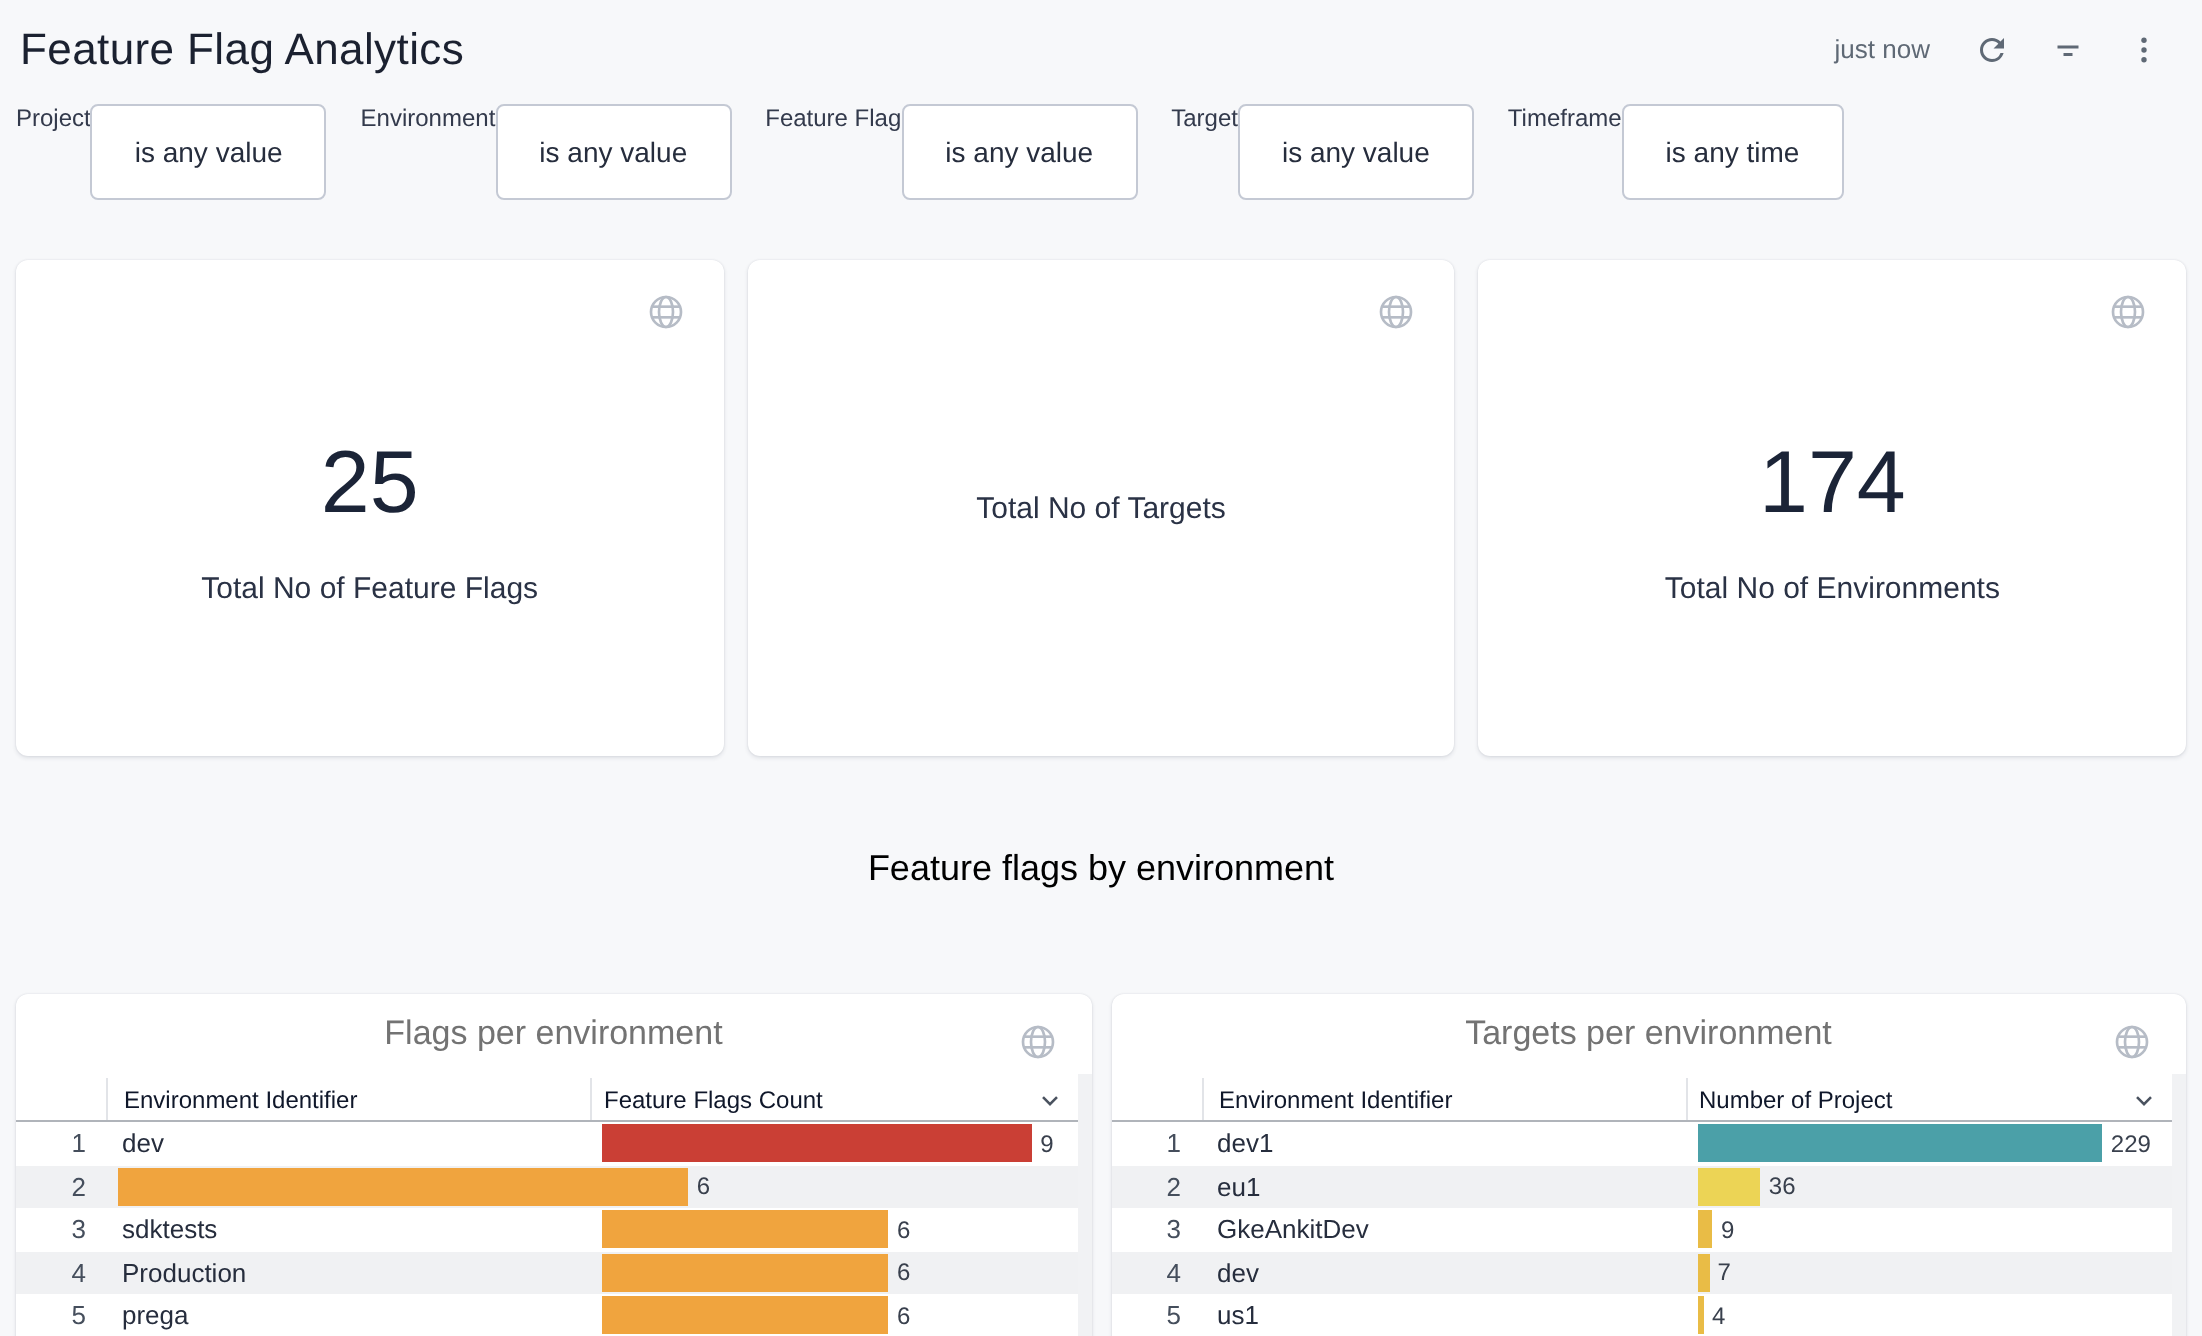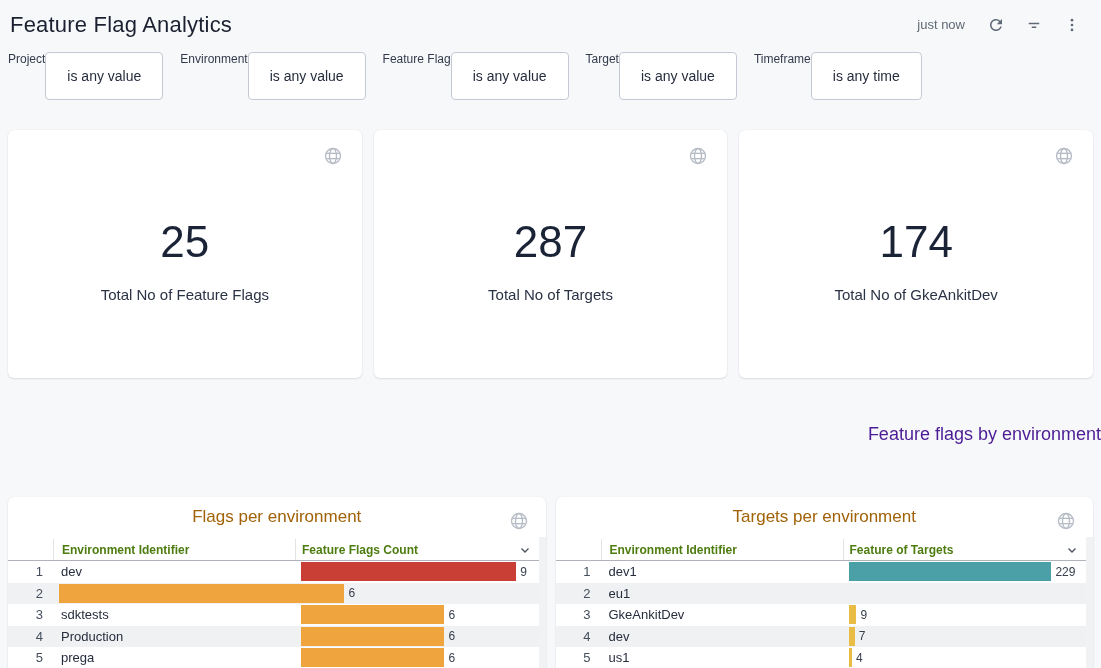--- a/index.html
+++ b/index.html
@@ -28,30 +28,30 @@
   .stats-row { display: flex; gap: 12px; padding: 0 8px; }
   .stat-card {
     flex: 1; background: #fff; border-radius: 6px; height: 248px; position: relative;
     box-shadow: 0 1px 2px rgba(40,50,70,.12), 0 0 1px rgba(40,50,70,.12);
     display: flex; flex-direction: column; align-items: center; justify-content: center; gap: 22px;
   }
   .stat-value { font-size: 44px; color: #1b2437; line-height: 1; margin-top: 14px; }
   .stat-label { font-size: 15px; color: #2a3245; }
   .card-globe { position: absolute; top: 11px; right: 14px; }
   
-  .section-title { text-align: right; font-size: 18px; font-weight: 500; color: #4c1d95; margin: 44px 0 50px; line-height: 25px; }
+  .section-title { text-align: center; font-size: 18px; font-weight: 500; color: #000000; margin: 44px 0 50px; line-height: 25px; }
   
   .tables-row { display: flex; gap: 10px; padding: 0 8px; }
   .table-card {
     flex: 1; background: #fff; border-radius: 6px 6px 0 0; position: relative;
     box-shadow: 0 1px 2px rgba(40,50,70,.12), 0 0 1px rgba(40,50,70,.12);
     padding-top: 10px; height: 200px; overflow: hidden;
   }
-  .table-title { text-align: center; font-size: 17px; font-weight: 400; color: #a16207; margin-bottom: 12px; }
-  .thead { display: flex; height: 22px; align-items: center; border-bottom: 1px solid #b0b4ba; font-weight: bold; font-size: 12px; color: #4d7c0f; position: relative; }
+  .table-title { text-align: center; font-size: 17px; font-weight: 400; color: #737373; margin-bottom: 12px; }
+  .thead { display: flex; height: 22px; align-items: center; border-bottom: 1px solid #b0b4ba; font-weight: normal; font-size: 12px; color: #0f172a; position: relative; }
   .col-num { width: 45px; flex: none; height: 100%; }
   .col-env { width: 242px; flex: none; border-left: 1px solid #e2e4e8; padding-left: 8px; height: 100%; display: flex; align-items: center; }
   .col-bar { flex: 1; border-left: 1px solid #e2e4e8; padding-left: 6px; height: 100%; display: flex; align-items: center; }
   .sort-chevron { position: absolute; right: 14px; top: 4px; }
   .trow { display: flex; height: 21.5px; align-items: stretch; font-size: 13px; color: #262d3d; }
   .trow:nth-child(even) { background: #f0f1f3; }
   .cell-num { width: 45px; flex: none; text-align: right; padding-right: 10px; color: #454e5c; display: flex; align-items: center; justify-content: flex-end; }
   .cell-env { width: 242px; flex: none; padding-left: 8px; display: flex; align-items: center; }
   .cell-bar { flex: 1; padding-left: 6px; display: flex; align-items: center; }
   .bar { height: 19px; flex: none; }
@@ -131,34 +131,33 @@
   </div>
   <div class="stat-card">
     <span class="card-globe icon-btn">
       <svg width="20" height="20" viewBox="0 0 24 24" fill="none" stroke="#b6bcc6" stroke-width="1.6">
         <circle cx="12" cy="12" r="9"></circle>
           <ellipse cx="12" cy="12" rx="4.2" ry="9"></ellipse>
         <line x1="4" y1="8.8" x2="20" y2="8.8"></line>
           <line x1="4" y1="15.2" x2="20" y2="15.2"></line>
       </svg>
     </span>
-    <div class="stat-value">287</div>
     <div class="stat-label">Total No of Targets</div>
   </div>
   <div class="stat-card">
     <span class="card-globe icon-btn">
       <svg width="20" height="20" viewBox="0 0 24 24" fill="none" stroke="#b6bcc6" stroke-width="1.6">
         <circle cx="12" cy="12" r="9"></circle>
           <ellipse cx="12" cy="12" rx="4.2" ry="9"></ellipse>
         <line x1="4" y1="8.8" x2="20" y2="8.8"></line>
           <line x1="4" y1="15.2" x2="20" y2="15.2"></line>
       </svg>
     </span>
     <div class="stat-value">174</div>
-    <div class="stat-label">Total No of GkeAnkitDev</div>
+    <div class="stat-label">Total No of Environments</div>
   </div>
 </div>
 
 <div class="section-title">Feature flags by environment</div>
 
 <div class="tables-row">
 
   <div class="table-card">
     <span class="card-globe icon-btn" style="top:9px;right:12px">
       <svg width="20" height="20" viewBox="0 0 24 24" fill="none" stroke="#b6bcc6" stroke-width="1.6">
@@ -241,41 +240,45 @@
           <line x1="4" y1="15.2" x2="20" y2="15.2"></line>
       </svg>
     </span>
     <div class="table-title">Targets per environment</div>
     <div class="thead">
       <div class="col-num"></div>
       <div class="col-env">
           <span>Environment Identifier</span>
         </div>
       <div class="col-bar">
-          <span>Feature of Targets</span>
+          <span>Number of Project</span>
         </div>
       <span class="sort-chevron">
         <svg width="14" height="14" viewBox="0 0 24 24" fill="none" stroke="#4a525f" stroke-width="2.2">
           <polyline points="6,9.5 12,15.5 18,9.5"></polyline>
         </svg>
       </span>
     </div>
     <div>
       <div class="trow">
         <div class="cell-num">1</div>
         <div class="cell-env">dev1</div>
         <div class="cell-bar">
           <div class="bar" style="width: 83%; background: rgb(75, 160, 168);"></div>
           <span class="bar-label">229</span>
         </div>
       </div>
 
       <div class="trow">
         <div class="cell-num">2</div>
         <div class="cell-env">eu1</div>
+        <div class="cell-bar">
+          <div class="bar" style="width: 13.048%; background: rgb(236, 212, 85);"></div>
+          <span class="bar-label">36</span>
+        </div>
       </div>
 
       <div class="trow">
         <div class="cell-num">3</div>
         <div class="cell-env">GkeAnkitDev</div>
         <div class="cell-bar">
           <div class="bar" style="width: 3.26201%; background: rgb(233, 188, 70);"></div>
           <span class="bar-label">9</span>
         </div>
       </div>

